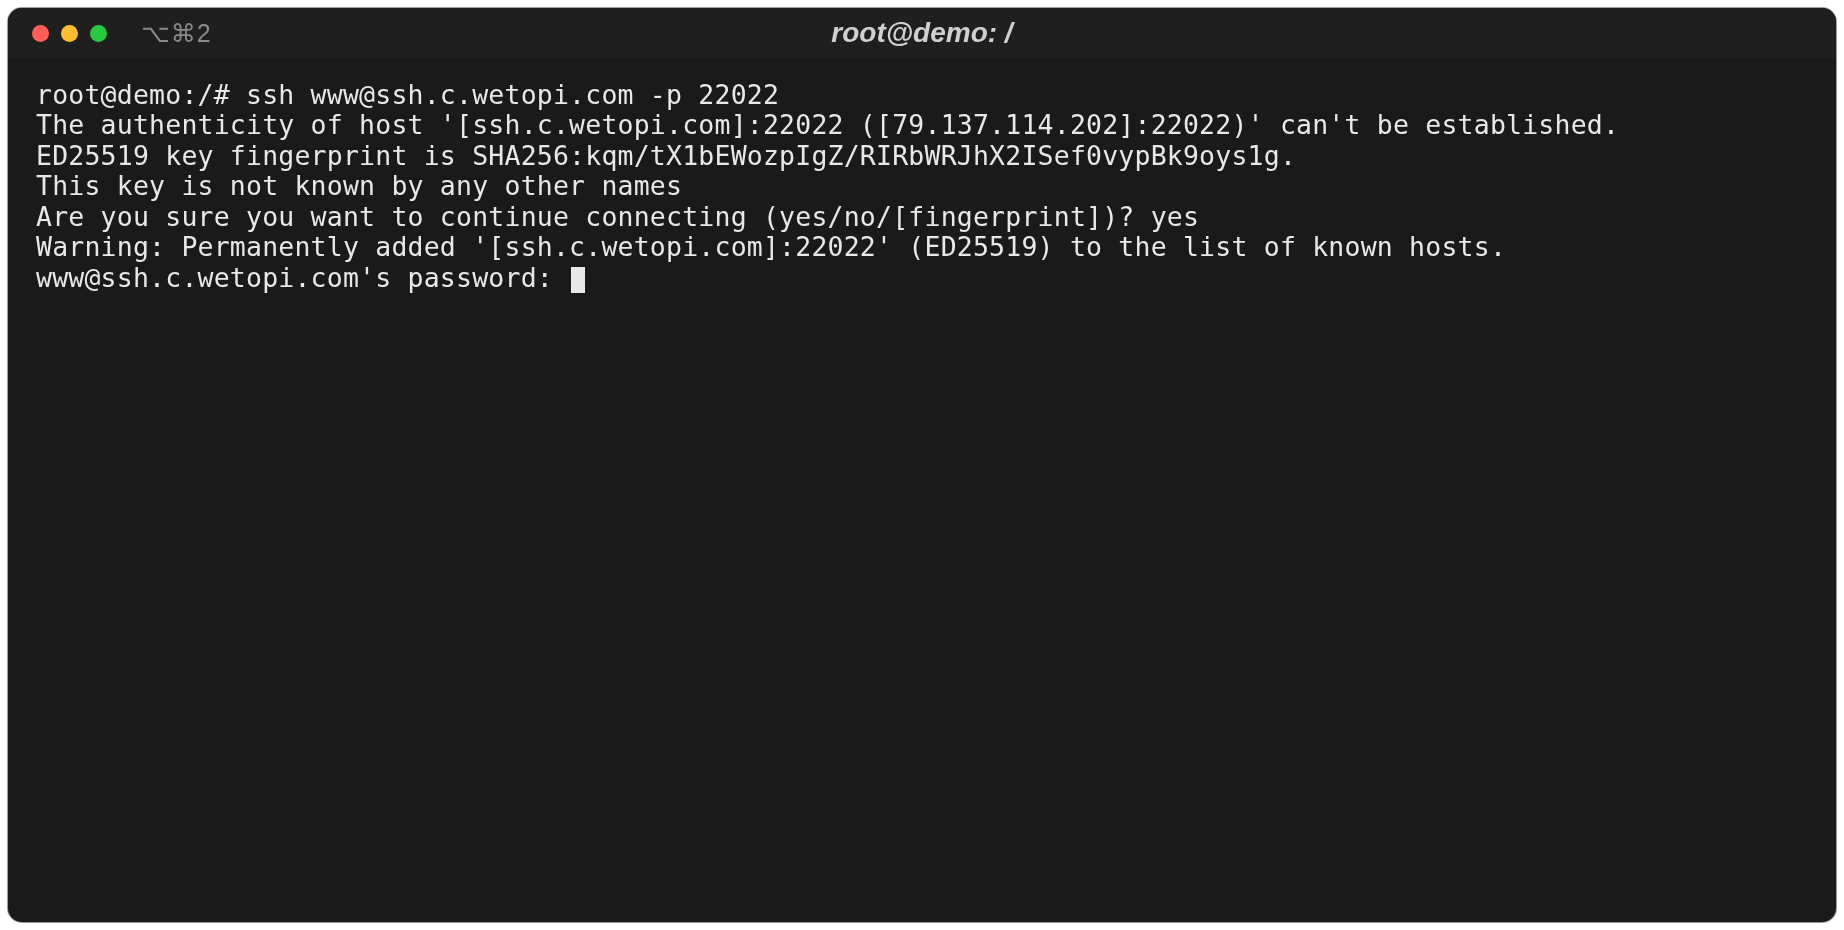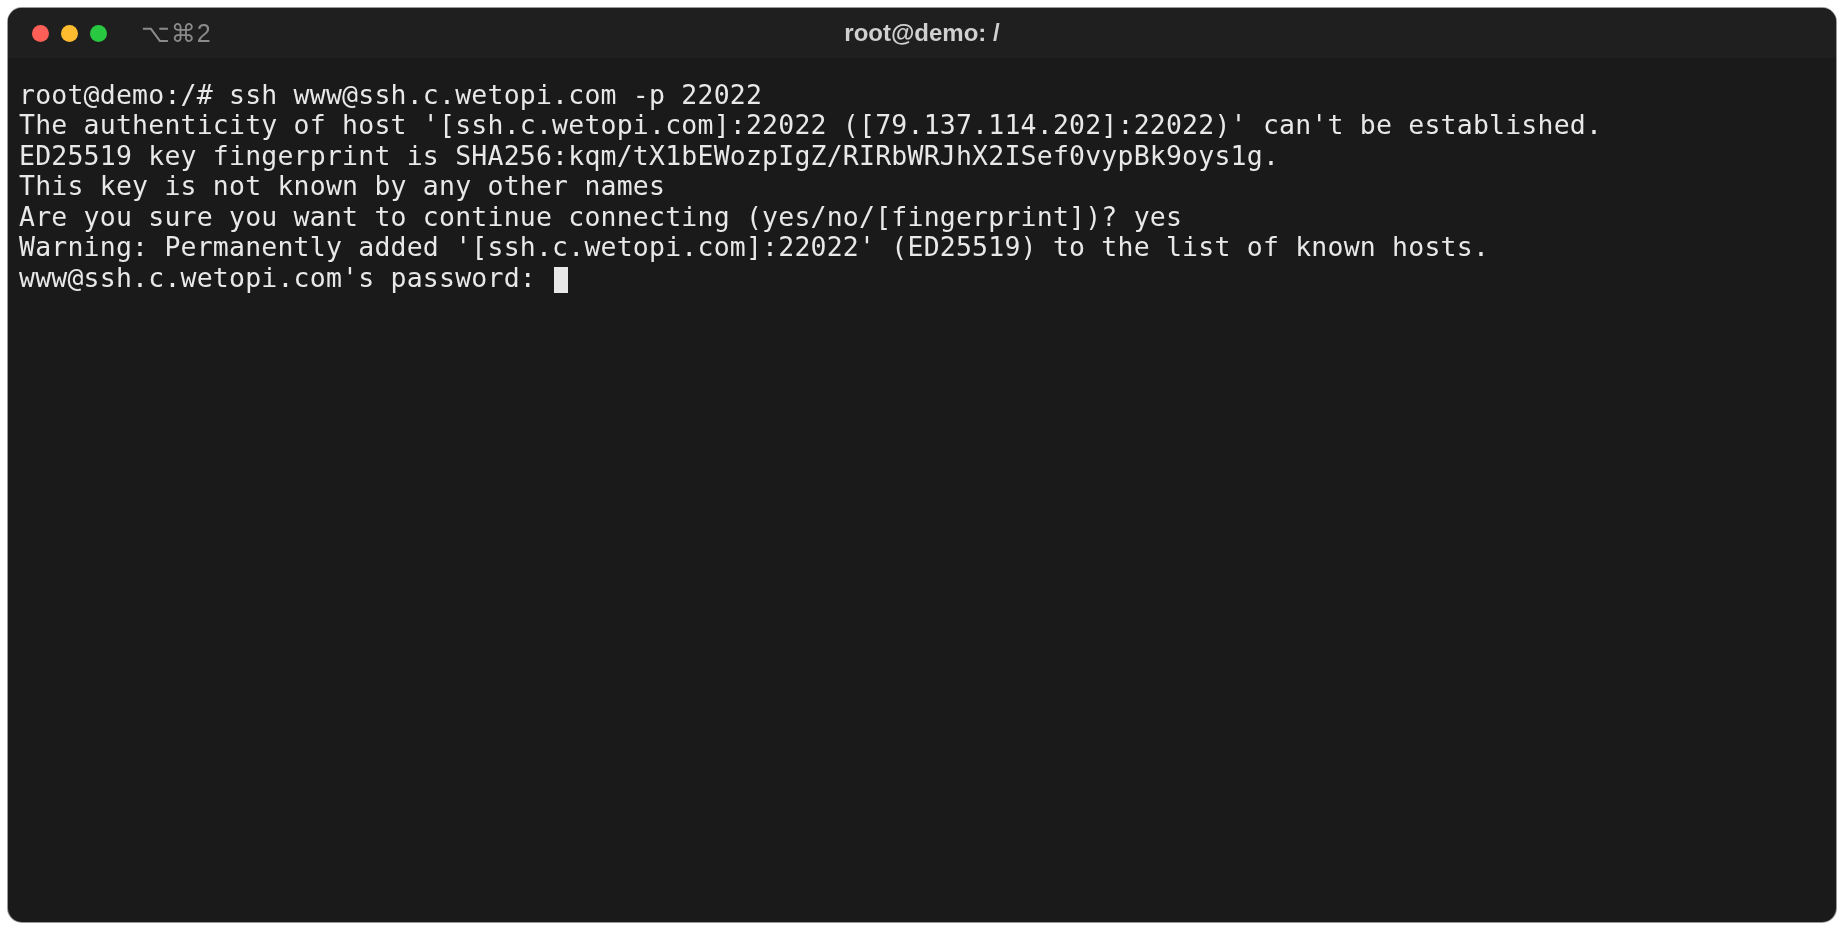--- a/index.html
+++ b/index.html
@@ -55,27 +55,28 @@
     font-size: 25px;
     font-weight: 500;
     letter-spacing: 1px;
     font-family: -apple-system, BlinkMacSystemFont, "Segoe UI", sans-serif;
   }
   .titlebar-title {
     position: absolute;
     left: 50%;
     transform: translateX(-50%);
     color: #d0d0d0;
-    font-size: 24px;
+    font-size: 28px;
     font-weight: 700;
     font-family: -apple-system, BlinkMacSystemFont, "Segoe UI", sans-serif;
+    font-style: italic;
   }
   .terminal-body {
     flex: 1;
-    padding: 22px 14px 14px 11px;
+    padding: 22px 14px 14px 28px;
     color: #e8e8e8;
     font-size: 26.5px;
     line-height: 1.15;
     white-space: pre;
     overflow: hidden;
     letter-spacing: 0.2px;
   }
   .line {
     display: block;
   }

